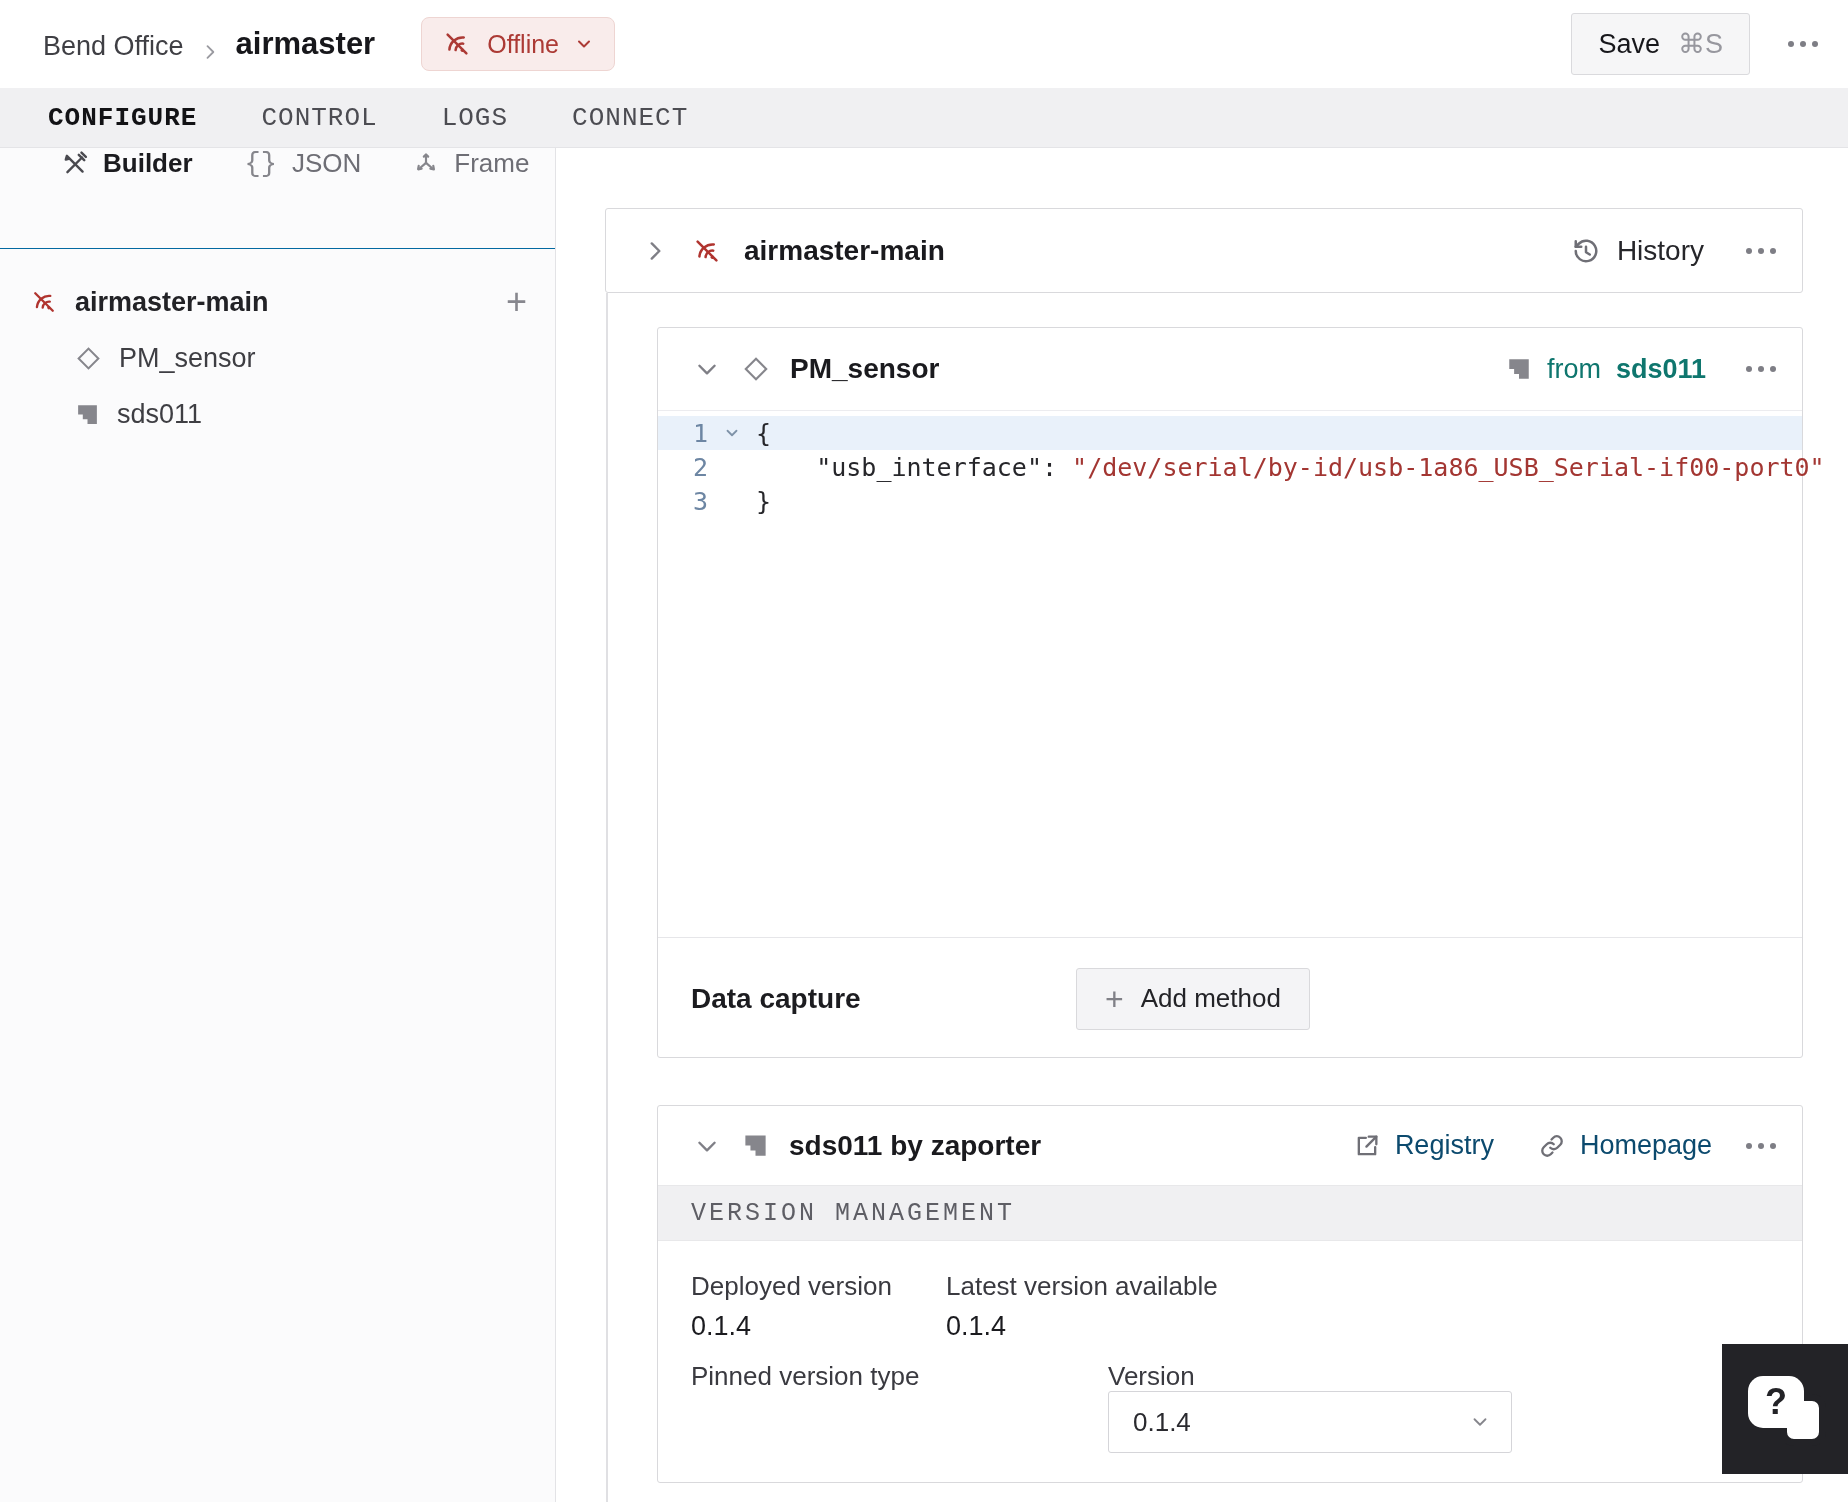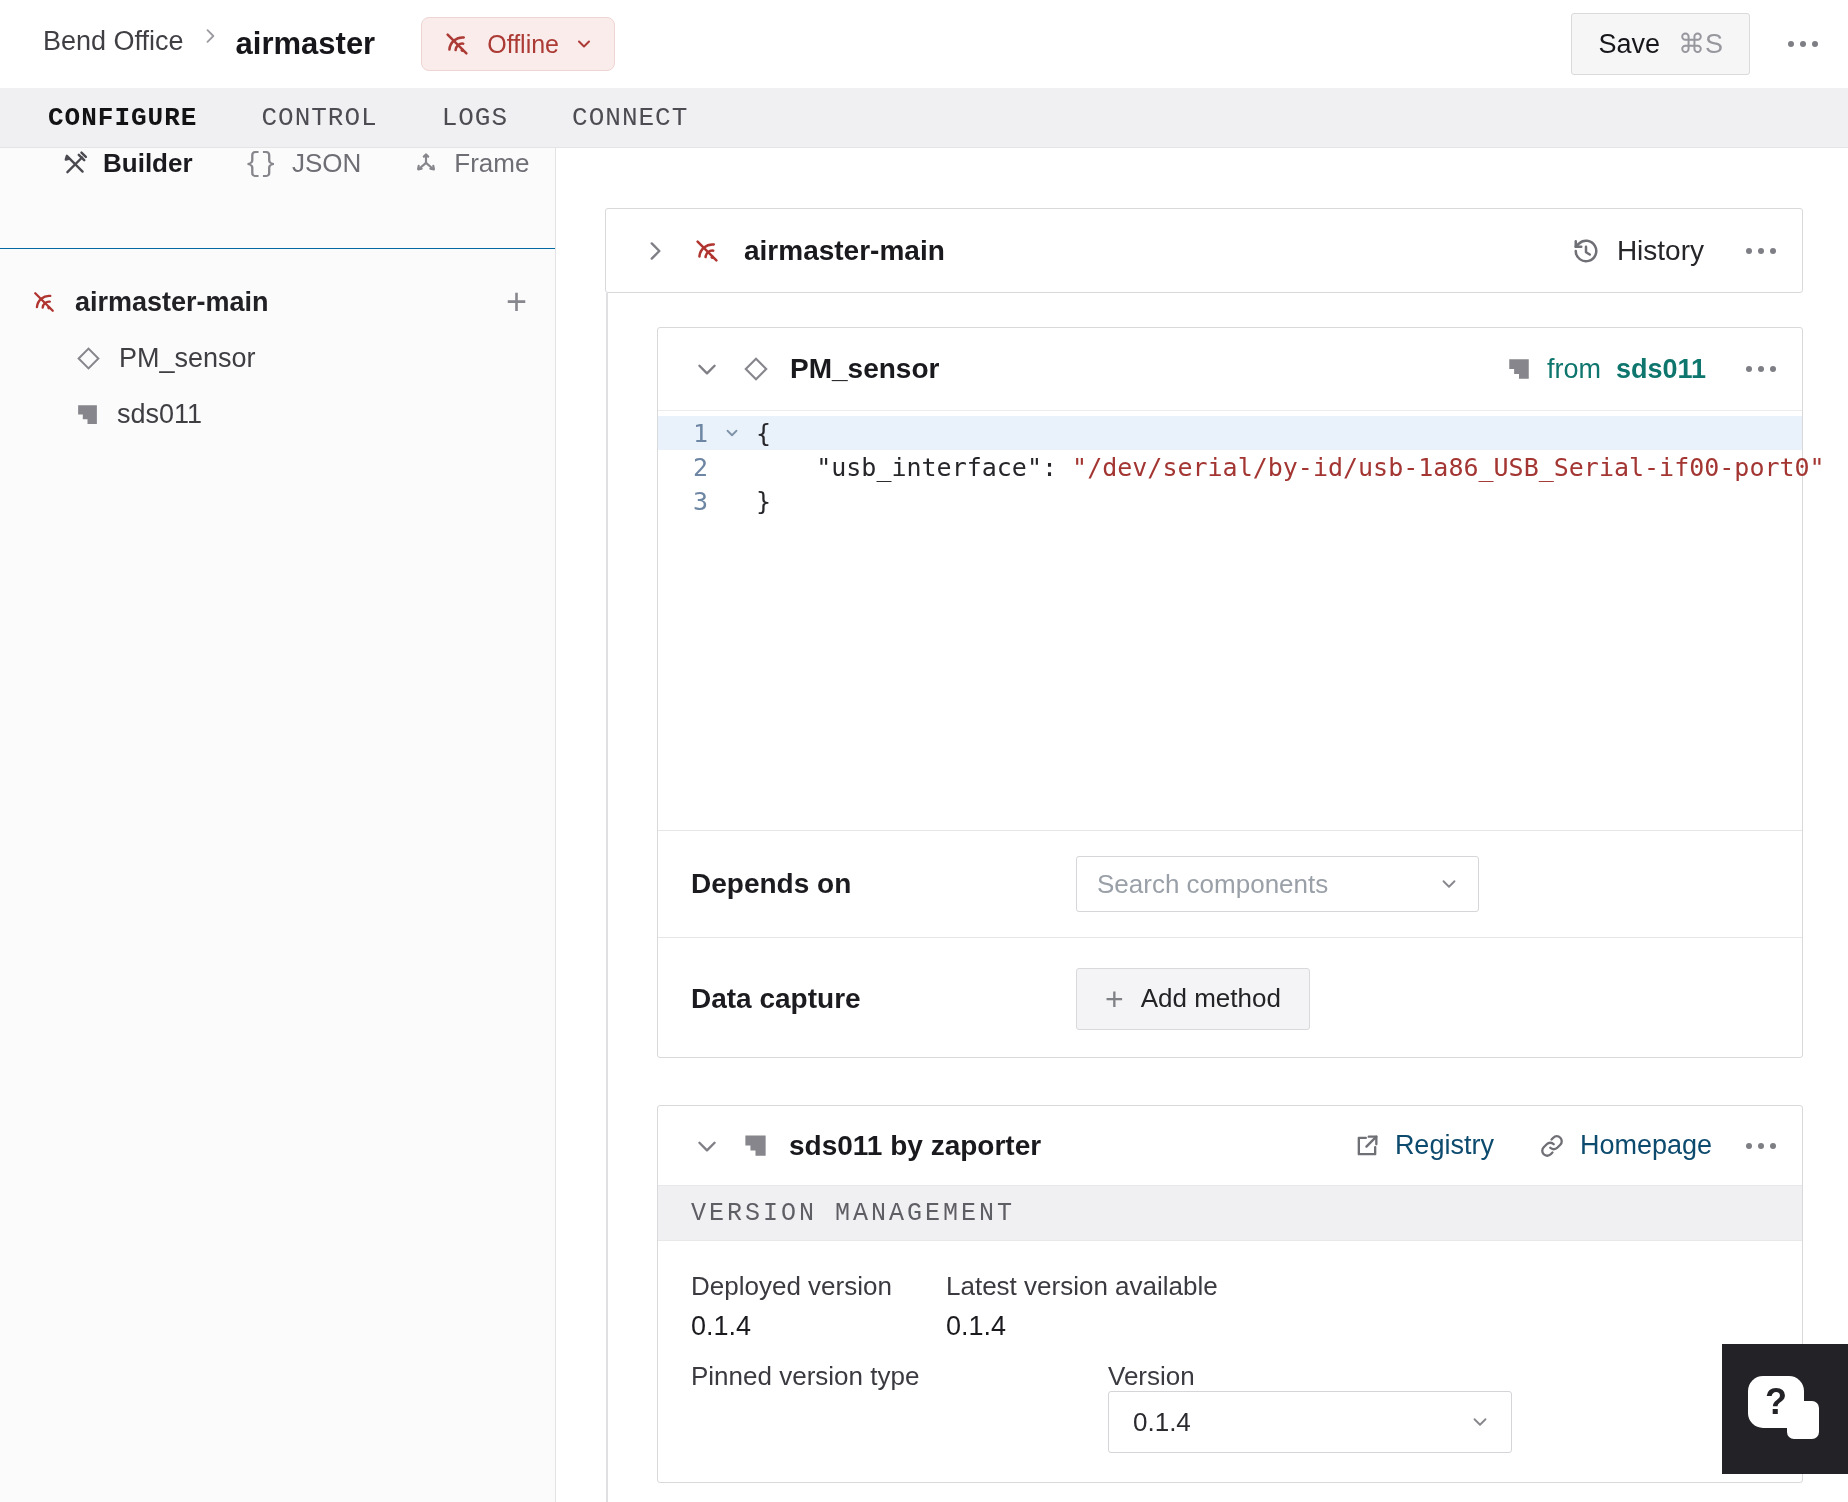--- a/index.html
+++ b/index.html
@@ -6,21 +6,21 @@
   html,body { width:1848px; height:1502px; }
   body {
     position:relative; overflow:hidden; background:#fff;
     font-family:"Liberation Sans", sans-serif; color:#1d1d21;
   }
   svg { display:block; }
 
   
   .header { position:absolute; top:0; left:0; right:0; height:88px;
     display:flex; align-items:center; padding:0 20px 0 43px; background:#fff; }
-  .crumb { display:flex; align-items:flex-start; }
+  .crumb { display:flex; align-items:flex-end; }
   .crumb-loc { font-size:27px; color:#3f3f44; }
   .crumb-sep { margin:0 16px; color:#9a9aa0; }
   .crumb-machine { font-size:31px; font-weight:bold; color:#17171b; }
   .status-badge { margin-left:46px; height:54px; display:flex; align-items:center;
     gap:15px; padding:0 20px; background:#f9eceb; border:1.5px solid #eed5d2;
     border-radius:8px; color:#ac3a35; font-size:25px; cursor:pointer; }
   .spacer { flex:1; }
   .save-btn { height:62px; padding:0 26px; background:#f6f6f7;
     border:1.5px solid #dadadd; border-radius:3px; display:flex; align-items:center;
     gap:18px; font-size:27px; color:#17171b; cursor:pointer; }
@@ -354,31 +354,20 @@
         <span class="code-text">: </span>
         <span class="code-text tok-string">"/dev/serial/by-id/usb-1a86_USB_Serial-if00-port0"</span>
       </div>
       <div class="code-line">
         <span class="lnum">3</span>
         <span class="fold"></span>
         <span class="code-text">}</span>
       </div>
     </div>
 
-    <div class="sect-row row-depends">
-      <span class="sect-label">Depends on</span>
-      <div class="select">
-        <span>Search components</span>
-        <span class="chev">
-          <svg width="22" height="22" viewBox="0 0 24 24" fill="none" stroke="currentColor" stroke-width="2" stroke-linecap="round" stroke-linejoin="round">
-              <path d="M6 9l6 6 6-6"></path>
-            </svg>
-        </span>
-      </div>
-    </div>
 
     <div class="sect-row row-capture">
       <span class="sect-label">Data capture</span>
       <button class="add-btn">
         <span class="add-plus">+</span>
         <span>Add method</span>
       </button>
     </div>
   </div>
 

